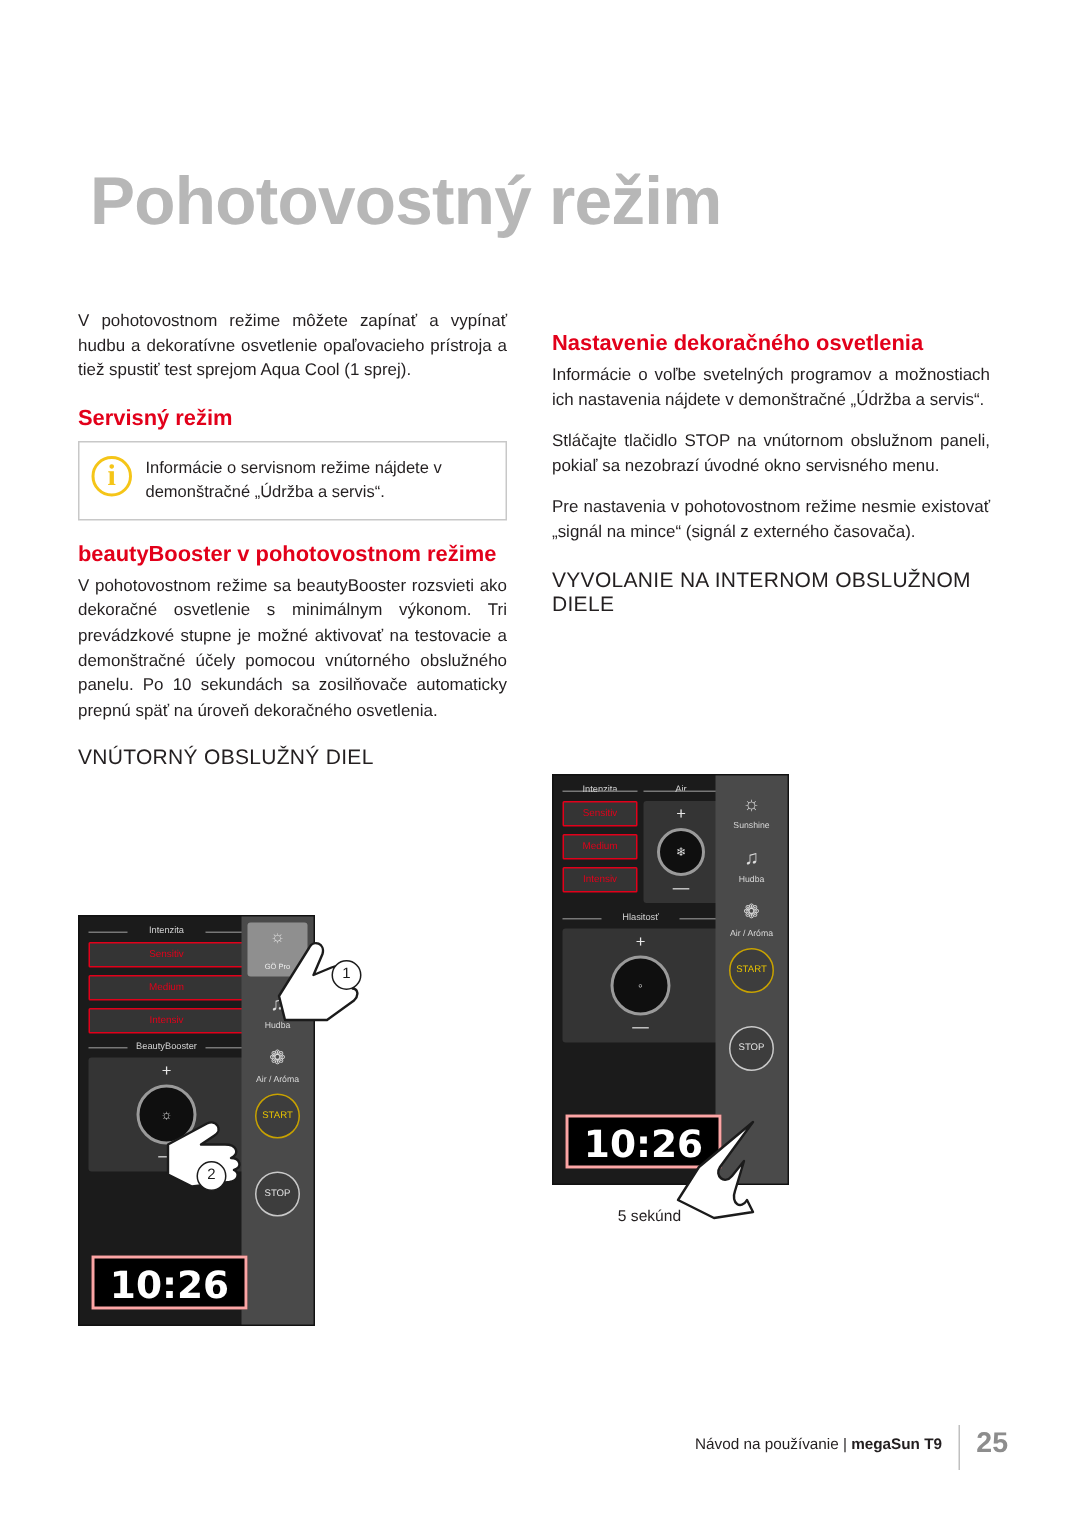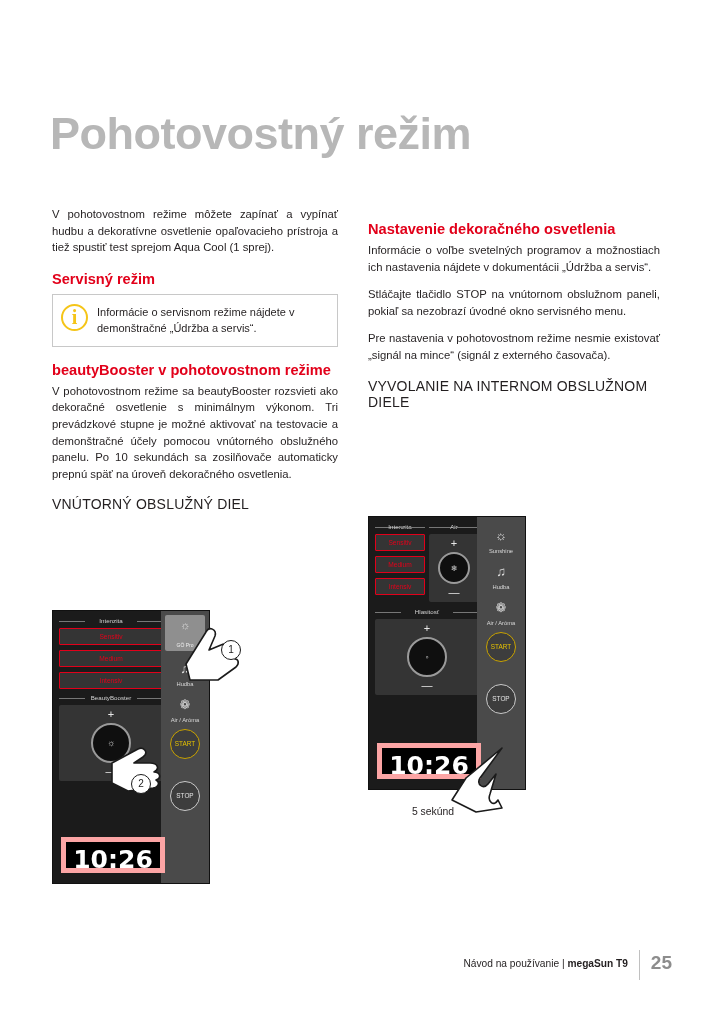--- a/index.html
+++ b/index.html
@@ -24,21 +24,21 @@
     color: #3a3a3a;
   }
   .brand .accent { color: #e2001a; }
   .header-rule {
     position: absolute; left: 0; top: 30px; width: 494px; height: 1px;
     background: #9a9a9a;
   }
 
   
   .page-title {
-    position: absolute; left: 50px; top: 108px;
+    position: absolute; left: 60px; top: 108px;
     font-size: 45px; font-weight: bold; color: #b7b7b7;
     letter-spacing: -0.5px;
   }
 
   
   .col-left { position: absolute; left: 52px; top: 206px; width: 286px; }
   .col-right { position: absolute; left: 368px; top: 206px; width: 292px; }
 
   p.body {
     font-size: 11.3px; line-height: 16.6px; text-align: justify;
@@ -126,21 +126,21 @@
     width: 30px; height: 30px; border-radius: 50%; margin: 6px auto 0 auto;
     background: #3d3d3d; border: 1px solid #c8a200; color: #e6c200;
     font-size: 6.4px; line-height: 28px; text-align: center;
   }
   .side-round.stop { border-color: #c9c9c9; color: #e4e4e4; }
   .side-sel {
     background: #8f8f8f; border-radius: 2px; padding: 4px 0 3px 0;
     color: #f0f0f0; font-size: 5.6px; text-align:center; margin: 4px 4px 0 4px;
   }
   .clock {
-    position: absolute; background: #000; border: 5px solid #fca5a5;
+    position: absolute; background: #000; border: 2px solid #fca5a5;
     color: #fff; font-family: "DejaVu Sans", sans-serif; font-weight: bold;
     text-align: center;
   }
 
   
   .callout {
     position: absolute; width: 20px; height: 20px; border-radius: 50%;
     border: 1px solid #1b1b1b; background: #fff;
     font-size: 10px; line-height: 18px; text-align: center; color: #1b1b1b;
   }
@@ -183,21 +183,21 @@
     </div>
 
     <h2 class="section">beautyBooster v pohotovostnom režime</h2>
     <p class="body">V pohotovostnom režime sa beautyBooster rozsvieti ako dekoračné osvetlenie s minimálnym výkonom. Tri prevádzkové stupne je možné aktivovať na testovacie a demonštračné účely pomocou vnútorného obslužného panelu. Po 10 sekundách sa zosilňovače automaticky prepnú späť na úroveň dekoračného osvetlenia.</p>
 
     <div class="caption">VNÚTORNÝ OBSLUŽNÝ DIEL</div>
   </div>
 
   <div class="col-right">
     <h2 class="section first">Nastavenie dekoračného osvetlenia</h2>
-    <p class="body">Informácie o voľbe svetelných programov a možnostiach ich nastavenia nájdete v dokumentácii „Údržba a servis“.</p>
+    <p class="body">Informácie o voľbe svetelných programov a možnostiach ich nastavenia nájdete v demonštračné „Údržba a servis“.</p>
 
     <p class="body">Stláčajte tlačidlo STOP na vnútornom obslužnom paneli, pokiaľ sa nezobrazí úvodné okno servisného menu.</p>
     <p class="body">Pre nastavenia v pohotovostnom režime nesmie existovať „signál na mince“ (signál z externého časovača).</p>
 
     <div class="caption">VYVOLANIE NA INTERNOM OBSLUŽNOM DIELE</div>
   </div>
 
   <div class="panel" style="left:52px; top:610px; width:158px; height:274px;">
     <div class="col-main">
       <div class="lbl-rule">

